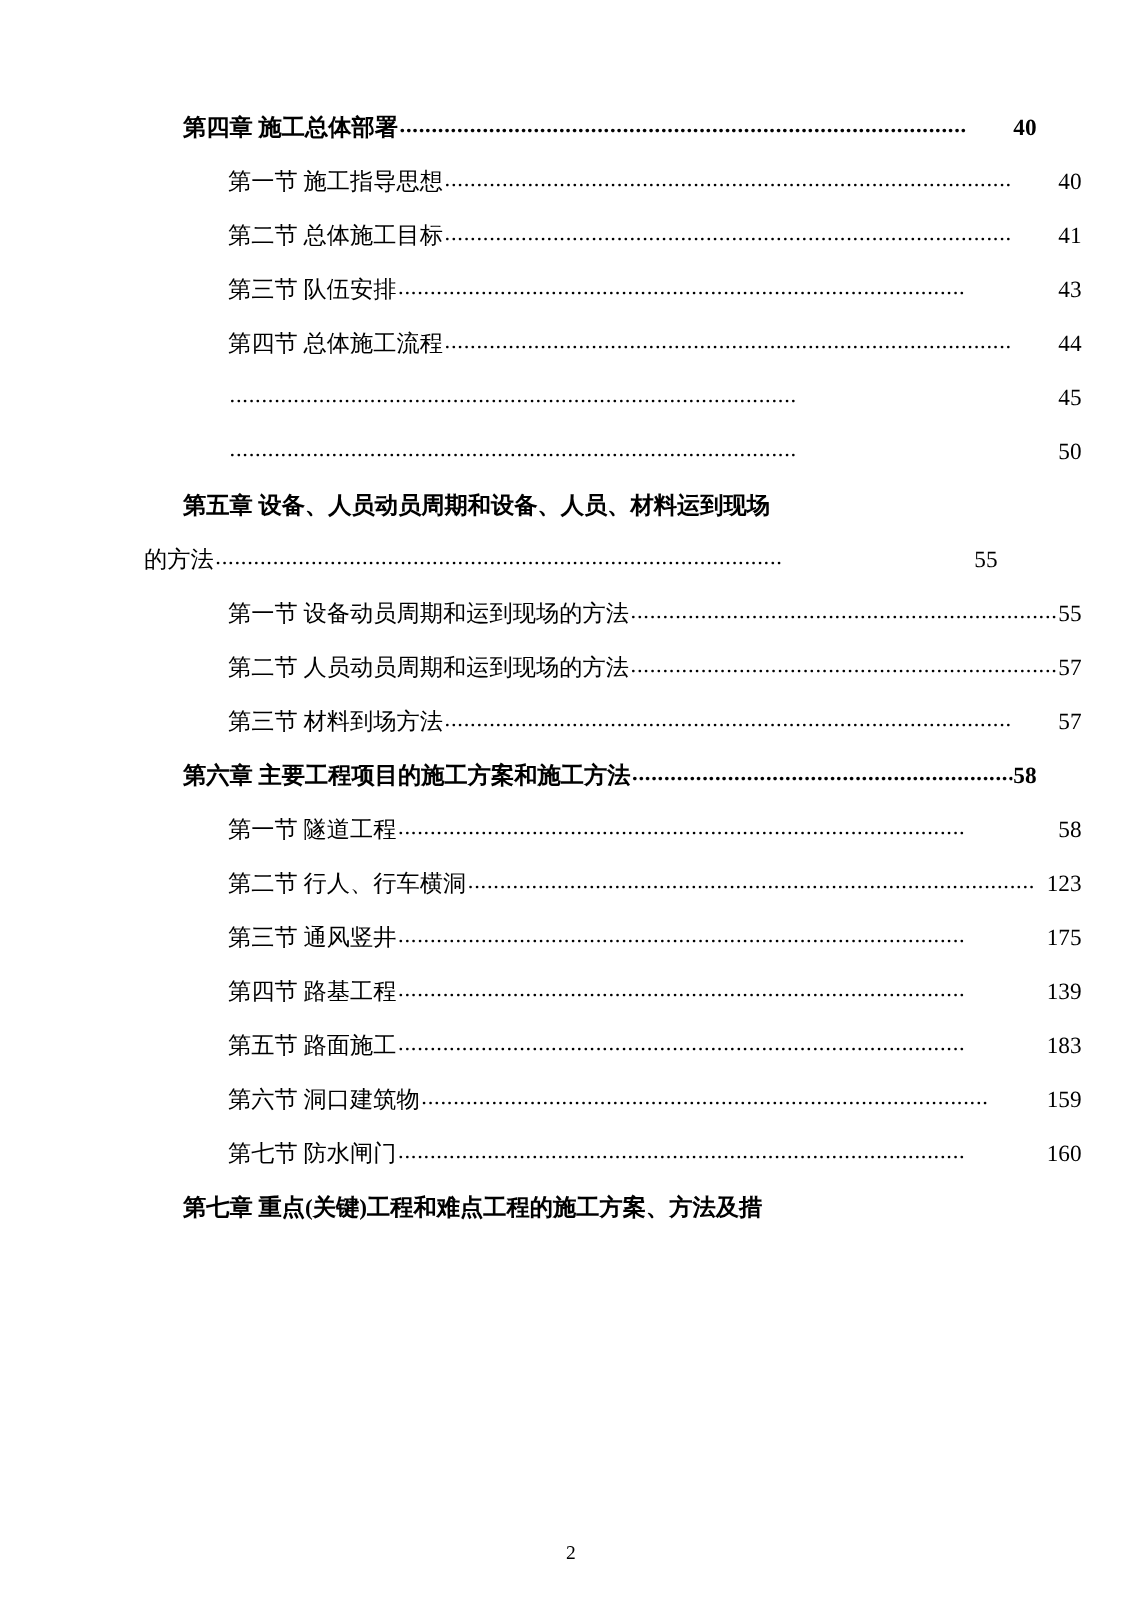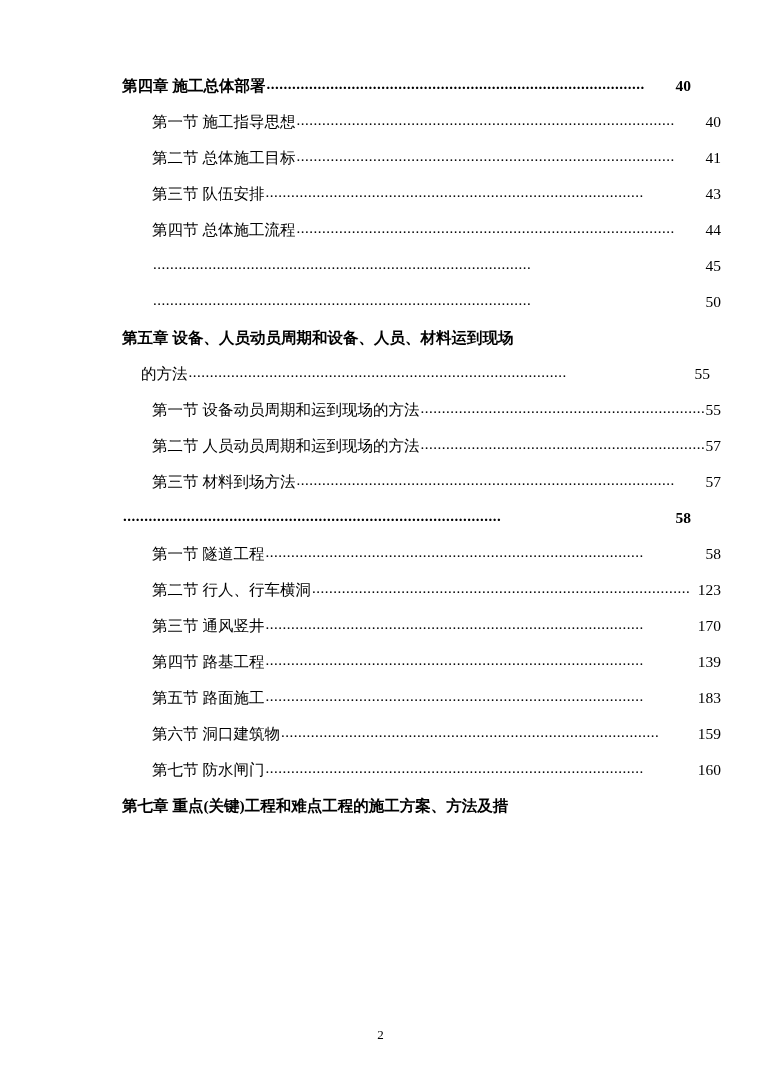--- a/index.html
+++ b/index.html
@@ -34,21 +34,20 @@
   }
   .toc-row.lvl1 {
     font-weight: bold;
     padding-left: 26px;
   }
   .toc-row.lvl2 {
     padding-left: 56px;
   }
   .toc-row.cont {
     padding-left: 0px;
-    margin-left: 45px;
   }
   .toc-label {
     flex: 0 0 auto;
   }
   .toc-dots {
     flex: 1 1 auto;
     overflow: hidden;
     margin: 0 1px;
     position: relative;
     top: -2px;
@@ -153,20 +152,21 @@
         <span class="toc-page">57</span>
       </div>
       <div class="toc-row lvl2">
         <span class="toc-label">第三节 材料到场方法</span>
         <span class="toc-dots">
           <span>.........................................................................................</span>
         </span>
         <span class="toc-page">57</span>
       </div>
       <div class="toc-row lvl1">
+        <span class="toc-label">第六章  主要工程项目的施工方案和施工方法</span>
         <span class="toc-dots">
           <span>.........................................................................................</span>
         </span>
         <span class="toc-page">58</span>
       </div>
       <div class="toc-row lvl2">
         <span class="toc-label">第一节 隧道工程</span>
         <span class="toc-dots">
           <span>.........................................................................................</span>
         </span>
@@ -177,21 +177,21 @@
         <span class="toc-dots">
           <span>.........................................................................................</span>
         </span>
         <span class="toc-page">123</span>
       </div>
       <div class="toc-row lvl2">
         <span class="toc-label">第三节 通风竖井</span>
         <span class="toc-dots">
           <span>.........................................................................................</span>
         </span>
-        <span class="toc-page">170</span>
+        <span class="toc-page">175</span>
       </div>
       <div class="toc-row lvl2">
         <span class="toc-label">第四节 路基工程</span>
         <span class="toc-dots">
           <span>.........................................................................................</span>
         </span>
         <span class="toc-page">139</span>
       </div>
       <div class="toc-row lvl2">
         <span class="toc-label">第五节 路面施工</span>

